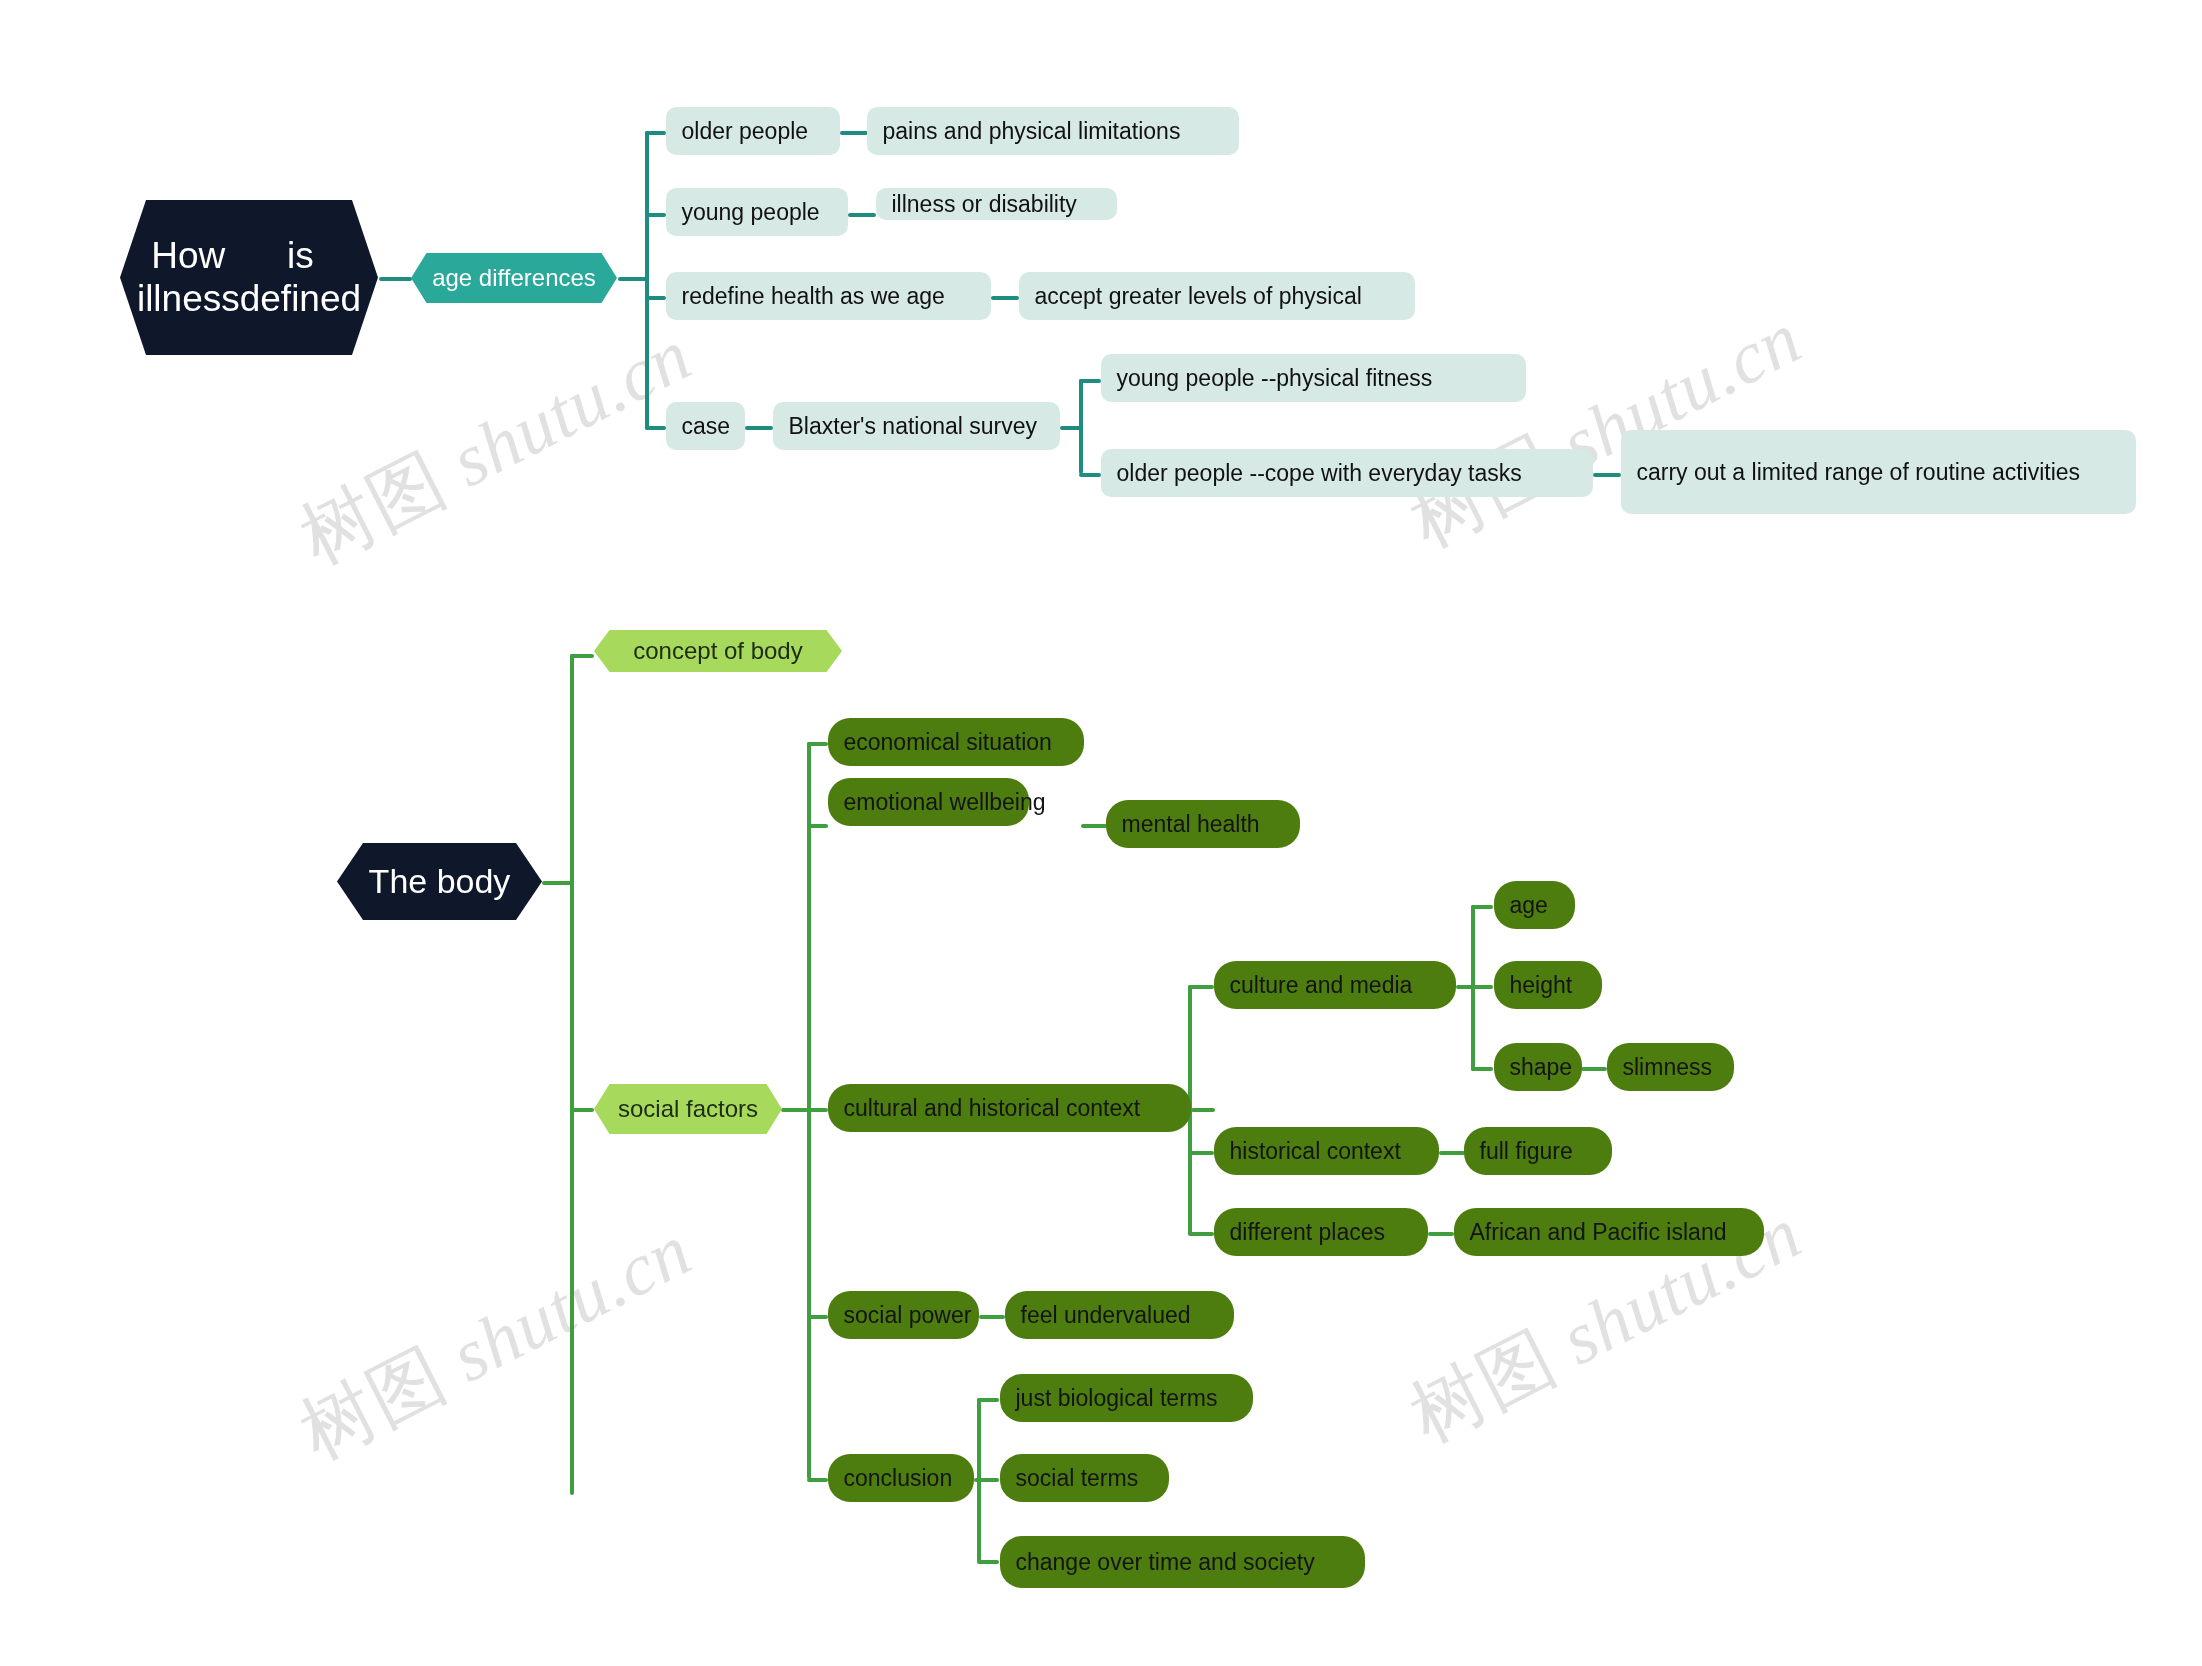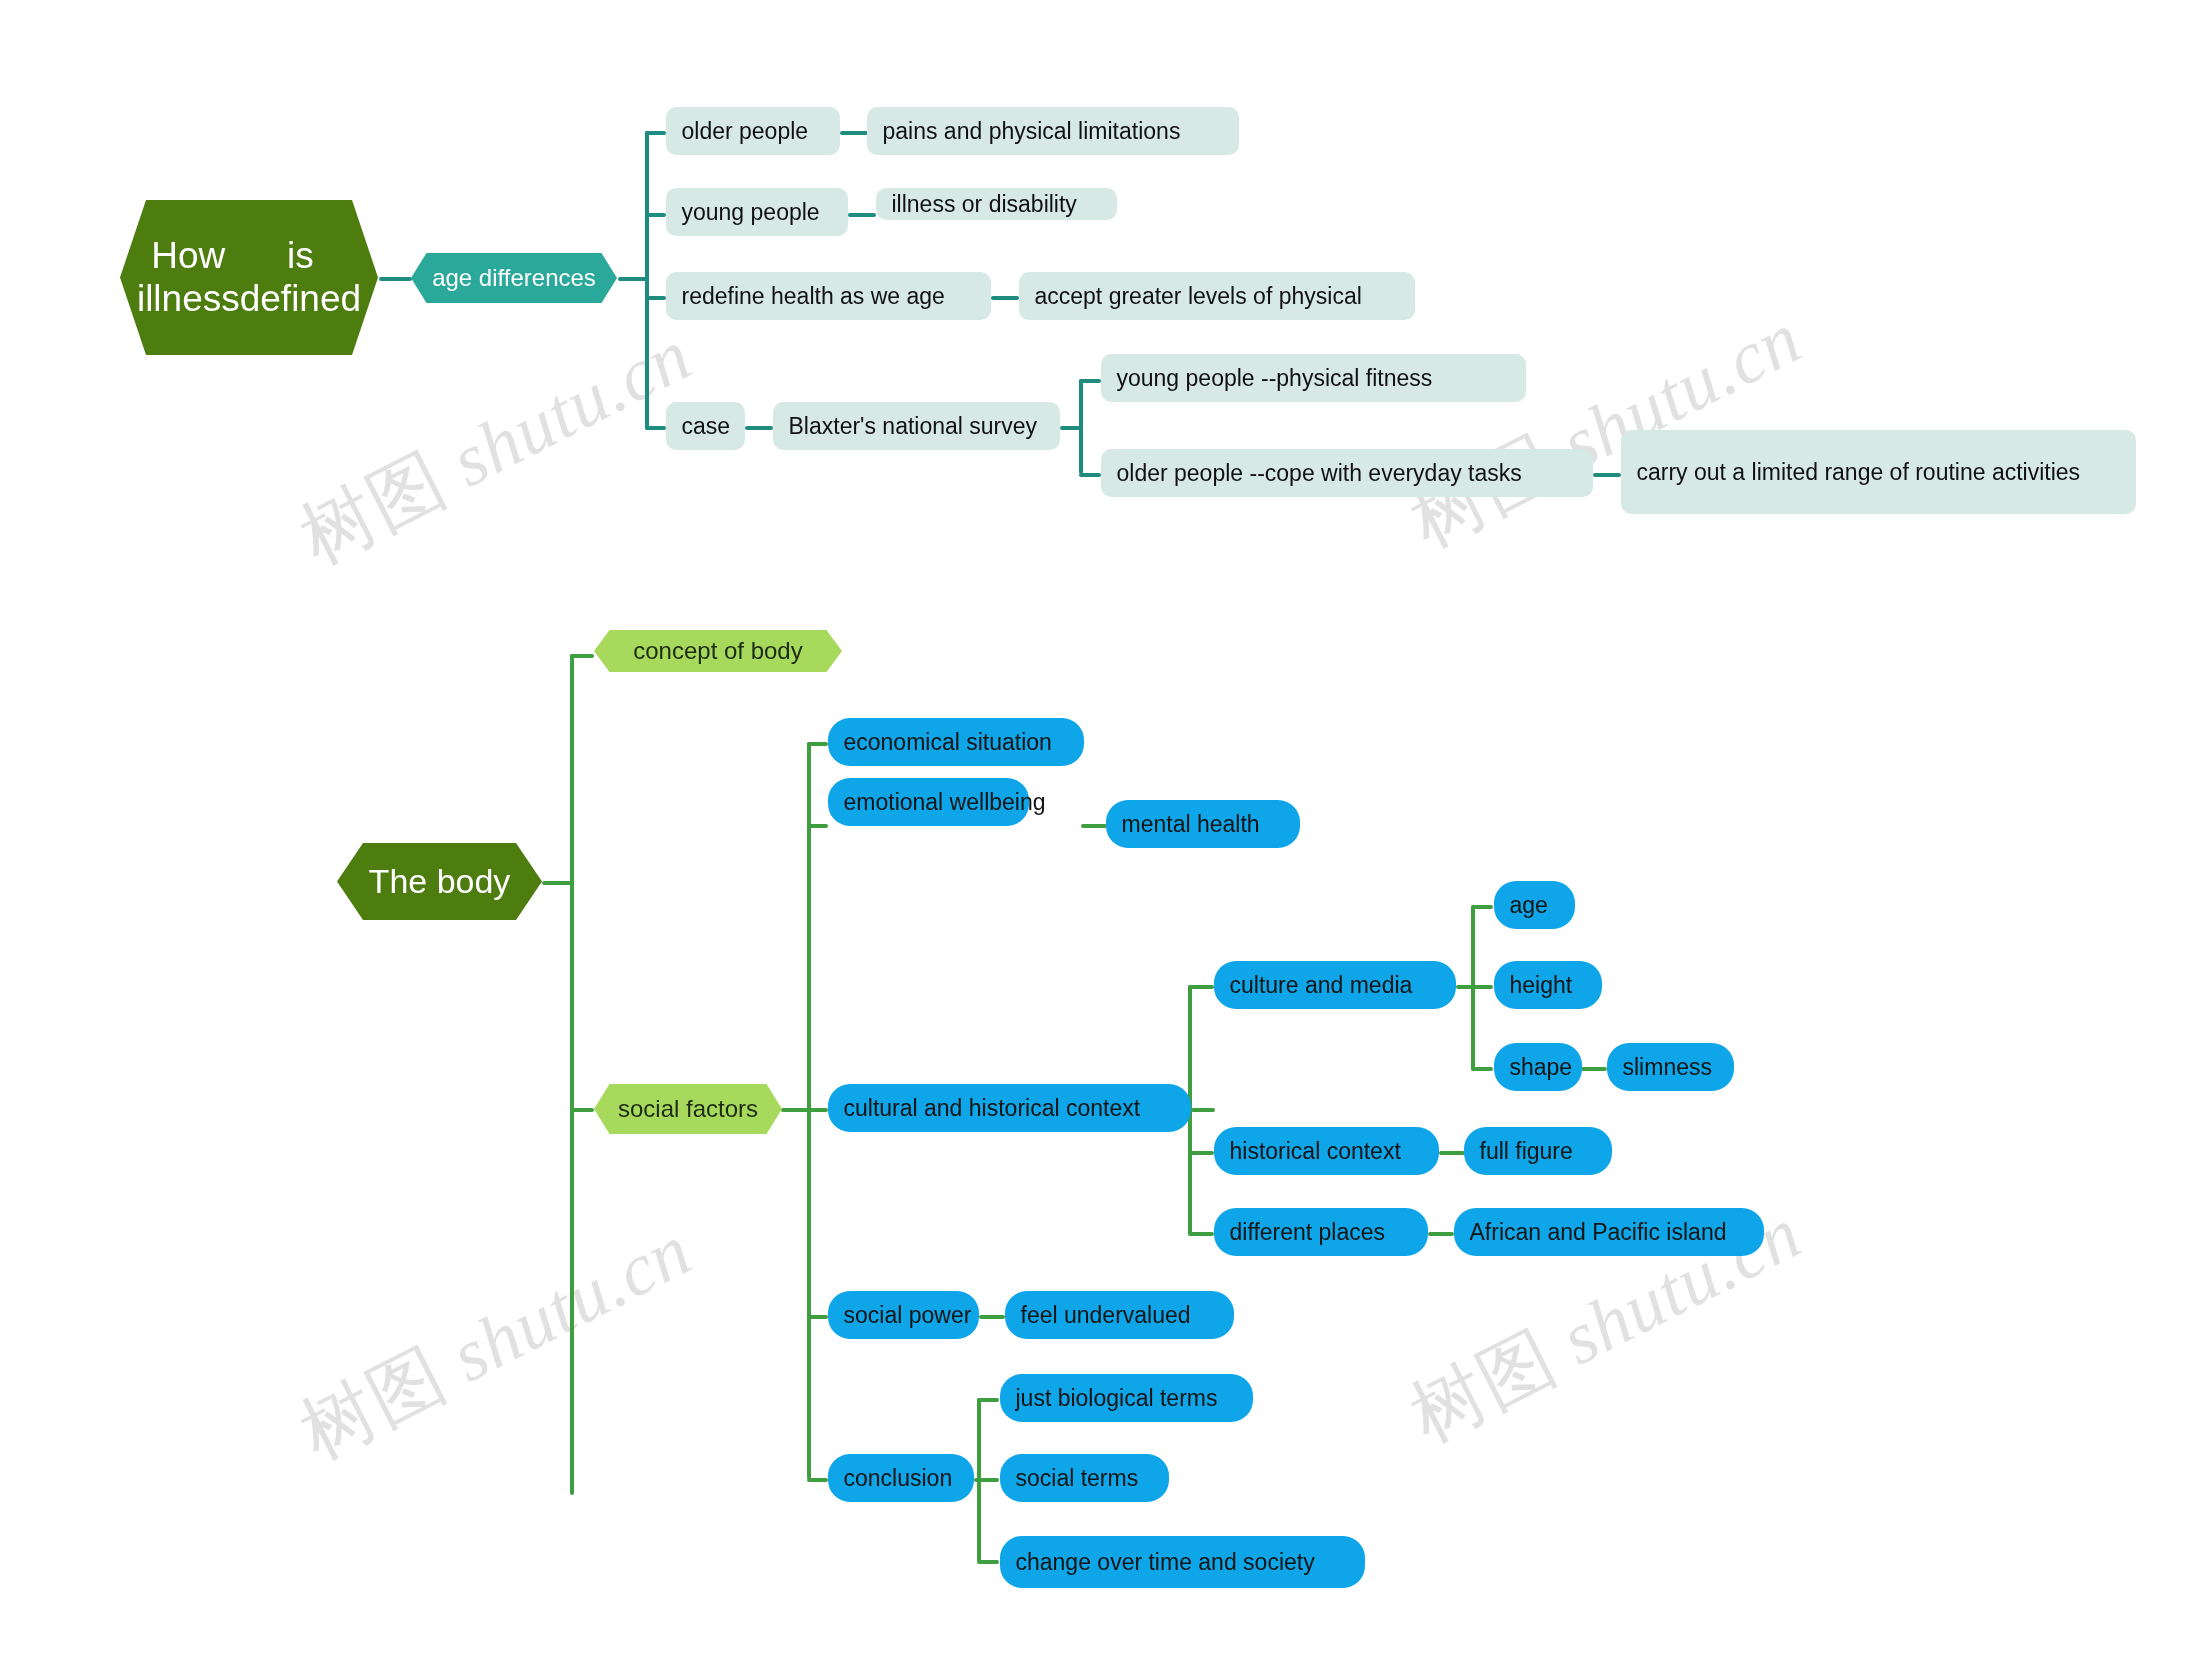--- a/index.html
+++ b/index.html
@@ -42,21 +42,21 @@
   .node{
     position:absolute;
     display:flex;
     align-items:center;
     box-sizing:border-box;
     white-space:pre;
   }
 
   
   .root{
-    background:#4d7c0f;
+    background:#0f172a;
     color:#ffffff;
     font-size:37px;
     line-height:1.16;
     justify-content:center;
     text-align:center;
     padding:0 22.4px;
     clip-path:polygon(26px 0, calc(100% - 26px) 0, 100% 50%, calc(100% - 26px) 100%, 26px 100%, 0 50%);
     white-space:normal;
   }
 
@@ -84,21 +84,21 @@
     background:#d6e9e5;
     color:#111111;
     font-size:23px;
     border-radius:10.3px;
     padding:0 15.5px;
   }
   .box-mint.wrap{white-space:normal;align-items:center;line-height:1.25;padding:8.6px 15.5px;}
 
   
   .box-yellow{
-    background:#0ea5e9;
+    background:#4d7c0f;
     color:#141414;
     font-size:23px;
     border-radius:22px;
     padding:0 15.5px;
   }
 </style>
 </head>
 <body>
 
 <div id="canvas">

